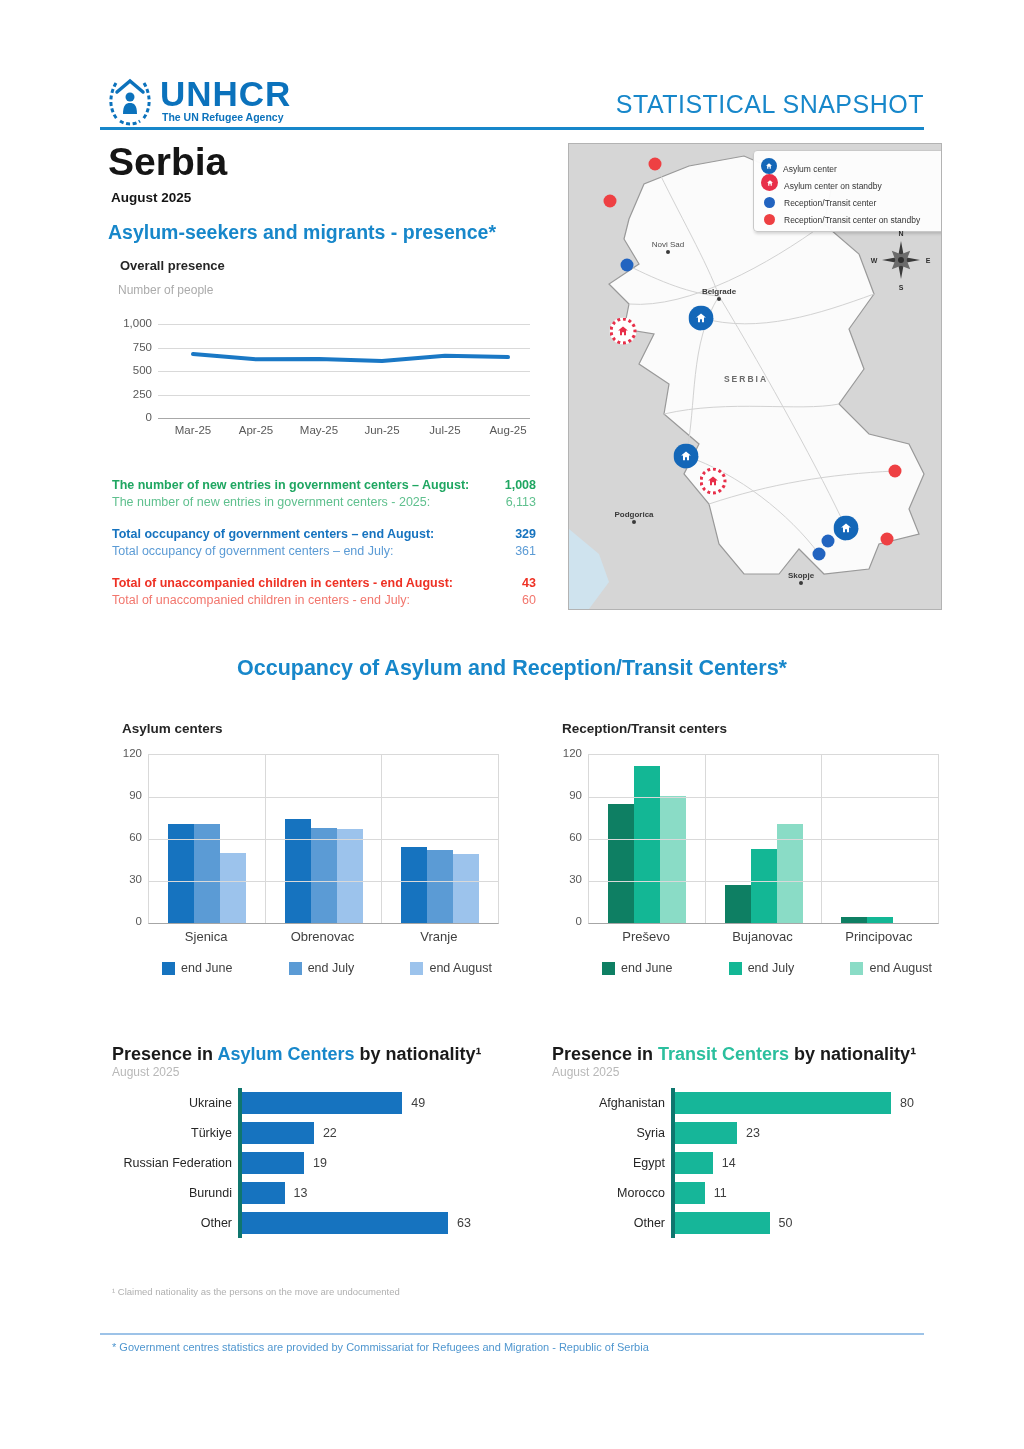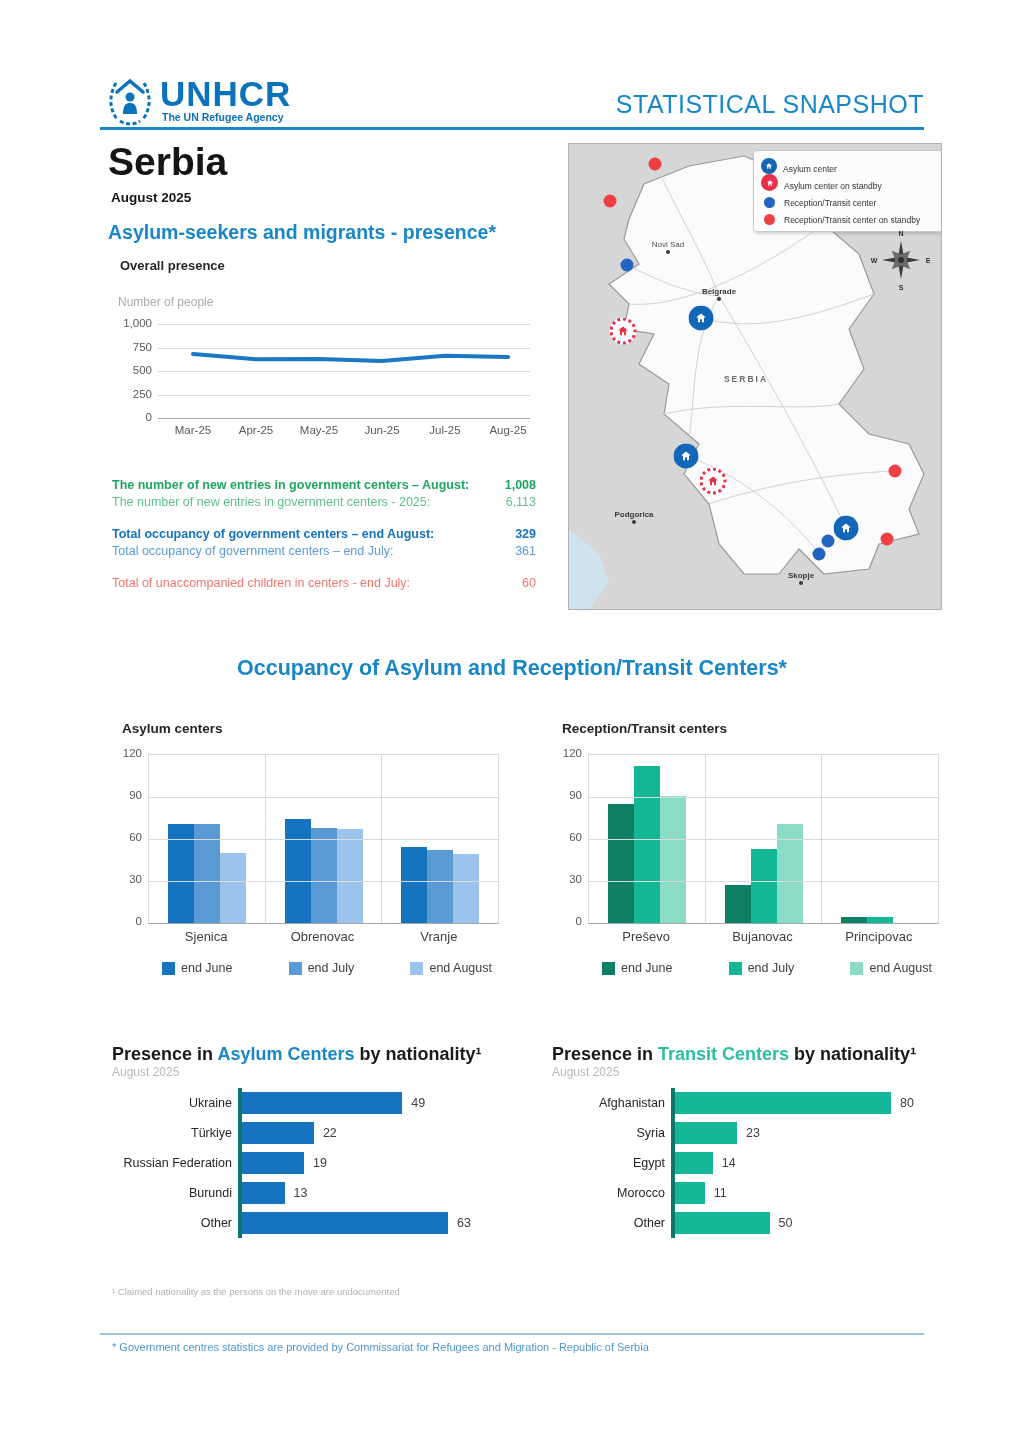--- a/index.html
+++ b/index.html
@@ -14,21 +14,21 @@
   #snapshot-title{right:100px;top:90px;color:#1787ca;font-size:25px;letter-spacing:.5px;}
   #hr1{left:100px;top:127px;width:824px;height:3px;background:#1787ca;}
 
   
   #country{left:108px;top:140px;font-size:39px;font-weight:bold;color:#151515;}
   #date{left:111px;top:190px;font-size:13.5px;font-weight:bold;color:#151515;}
   #section-title{left:108px;top:221px;font-size:19.5px;font-weight:bold;color:#1787ca;}
 
   
   #overall-label{left:120px;top:258px;font-size:13px;font-weight:bold;color:#262626;}
-  #line-ylab{left:118px;top:295px;font-size:12px;color:#ababab;}
+  #line-ylab{left:118px;top:283px;font-size:12px;color:#ababab;}
   #linechart{left:112px;top:316px;width:430px;height:126px;}
   #line-plot{position:absolute;left:46px;top:8px;width:372px;height:94px;}
   .lgrid{position:absolute;left:0;width:100%;height:1px;background:#d9d9d9;}
   .lgrid.axis{background:#a8a8a8;}
   .lylab{position:absolute;left:0;width:40px;text-align:right;font-size:11.5px;color:#595959;}
   .lxlab{position:absolute;width:60px;text-align:center;font-size:11.5px;color:#595959;top:108px;}
   #line-svg{position:absolute;left:0;top:0;overflow:visible;}
 
   
   #stats{left:112px;top:477px;width:424px;}
@@ -168,20 +168,24 @@
         <div class="stat-row g-blue bold">
           <span class="lab">Total occupancy of government centers – end August:</span>
           <span class="val">329</span>
         </div>
         <div class="stat-row g-blue">
           <span class="lab">Total occupancy of government centers – end July:</span>
           <span class="val">361</span>
         </div>
       </div>
       <div class="stat-group">
+        <div class="stat-row g-red bold">
+          <span class="lab">Total of unaccompanied children in centers - end August:</span>
+          <span class="val">43</span>
+        </div>
         <div class="stat-row g-red">
           <span class="lab">Total of unaccompanied children in centers - end July:</span>
           <span class="val">60</span>
         </div>
       </div>
     </div>
 
   <div id="map" class="abs">
     <svg class="base" width="372" height="465" viewBox="0 0 372 465">
       <path d="M0 385 L30 410 L40 438 L20 465 L0 465 Z" fill="#cfe3ee" stroke="none"></path>

